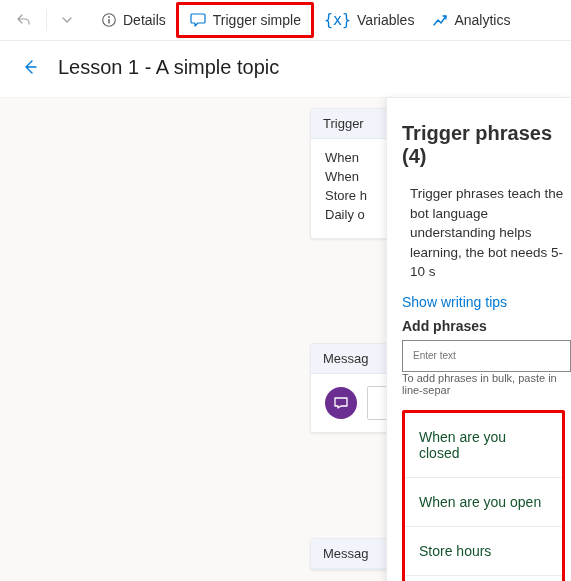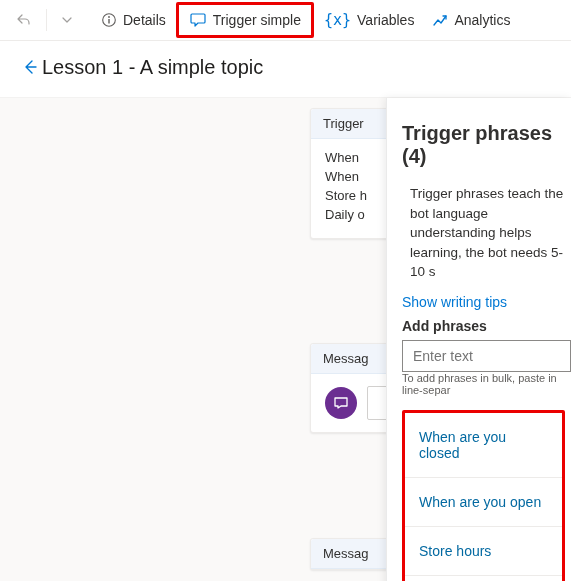--- a/index.html
+++ b/index.html
@@ -47,20 +47,21 @@
     padding: 0 2px;
     height: 36px;
     display: inline-flex;
     align-items: center;
   }
   
   
   .title-row {
     display: flex;
     align-items: center;
+    gap: 16px;
     padding: 14px 10px 18px 18px;
   }
   .back-btn { cursor: pointer; color: #0078d4; display:flex; align-items:center; justify-content:center; width:24px; height:24px;}
   .page-title { font-size: 20px; font-weight: 400; color: #201f1e; }
   
   
   .canvas-area {
     background: #faf9f8;
     height: 500px;
     position: relative;
@@ -120,35 +121,35 @@
   }
   .panel-title { font-size: 20px; font-weight: 600; margin-bottom: 16px; }
   .panel-desc { font-size: 13.5px; color: #323130; line-height: 1.45; margin-bottom: 12px; margin-left: 8px; }
   .panel-link { color: #0078d4; font-size: 14px; cursor: pointer; display:inline-block; margin-bottom: 8px;}
   .panel-label { font-weight: 600; font-size: 14px; margin-bottom: 6px; }
   .panel-input {
     width: 100%;
     border: 1px solid #8a8886;
     height: 32px;
     padding: 0 10px;
-    font-size: 14px;
+    font-size: 10px;
     font-family: inherit;
   }
   .panel-hint { font-size: 11px; color: #605e5c; margin-bottom: 14px;}
   
   .phrase-list {
     border: 3px solid #eb0000;
     border-radius: 2px;
     margin-right: 6px;
   }
   .phrase-item {
     border-bottom: 1px solid #edebe9;
     padding: 16px 14px;
     font-size: 14px;
-    color: #0369a1;
+    color: #14532d;
     cursor: pointer;
   }
   .phrase-item:last-child { border-bottom: none; }
 </style>
 </head>
 <body>
 
 <div class="toolbar">
   <div class="tb-btn disabled">
     <span class="icon">

